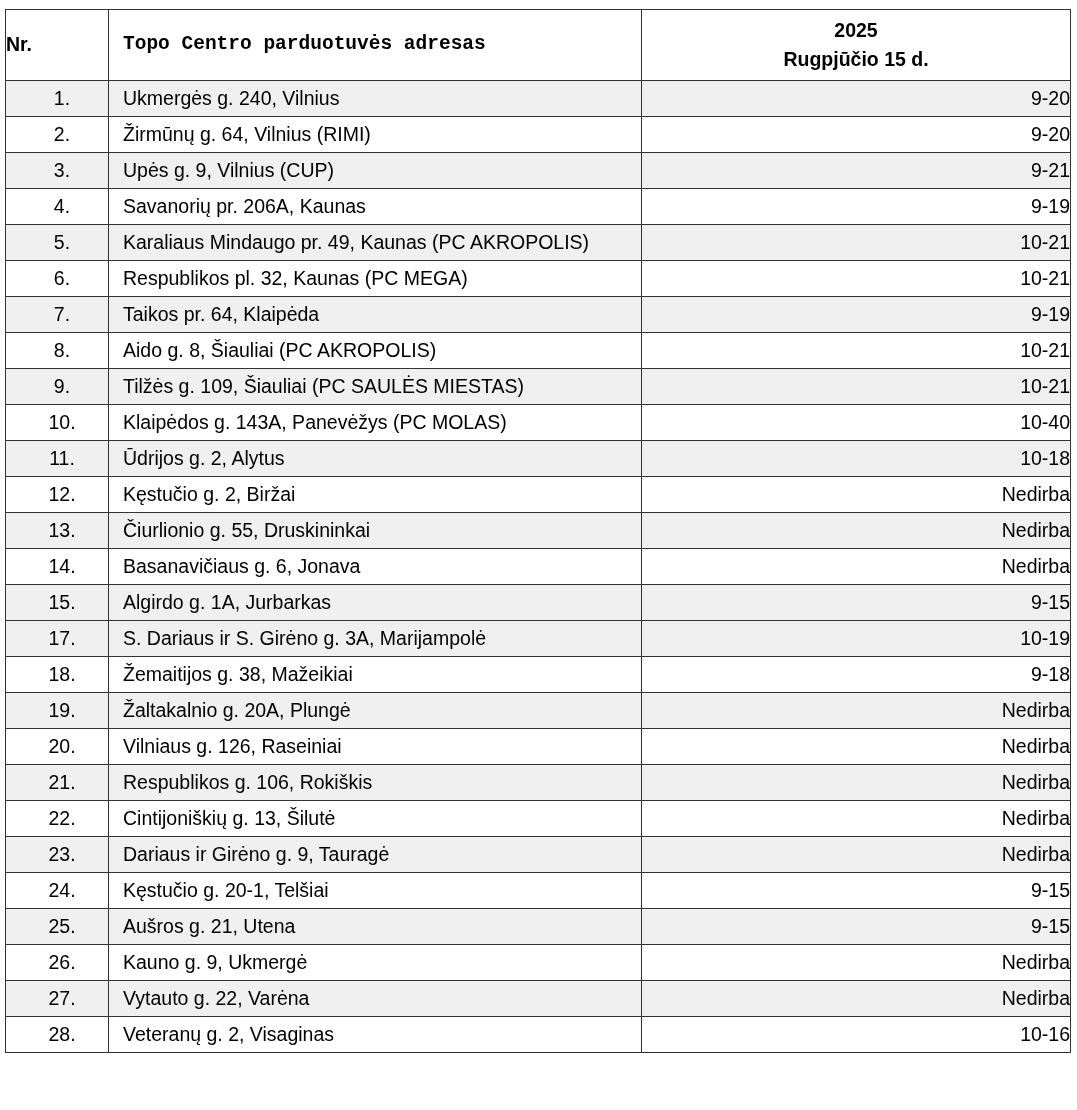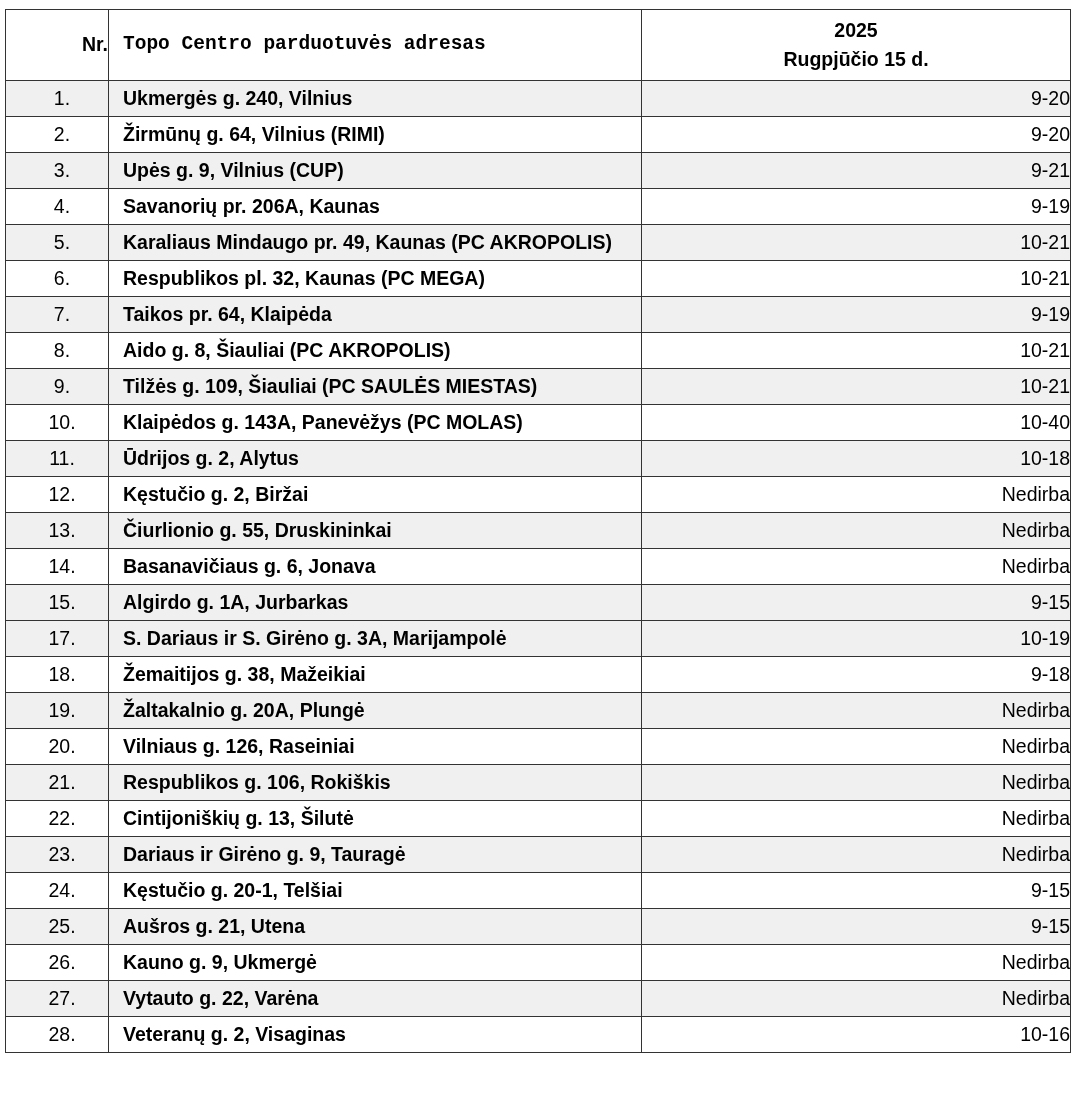--- a/index.html
+++ b/index.html
@@ -35,32 +35,32 @@
       font-size: 19.5px;
       line-height: 1;
       white-space: nowrap;
       overflow: hidden;
     }
     thead th {
       height: 70px;
       font-weight: bold;
       vertical-align: middle;
     }
-    thead th.h-nr { text-align: right; }
+    thead th.h-nr { text-align: left; }
     thead th.h-addr { text-align: left; padding-left: 14px; font-family: Liberation Mono, monospace; }
     thead th.h-hours { text-align: center; }
     .h-hours .line { display: block; line-height: 29px; }
     tbody td {
       height: 35px;
       vertical-align: middle;
     }
     tbody tr.odd td { background: #f0f0f0; }
     tbody tr.even td { background: #ffffff; }
     td.nr { text-align: center; padding-left: 10px; }
-    td.addr { text-align: left; padding-left: 14px; font-weight: bold; }
+    td.addr { text-align: left; padding-left: 14px; }
     td.hours { text-align: right; }
   </style>
 </head>
 <body>
 
 <div class="table-wrap">
   <table>
     <colgroup>
       <col class="c-nr">
       <col class="c-addr">

